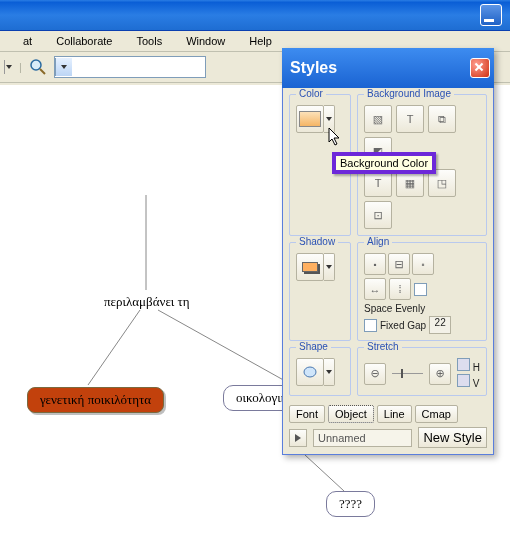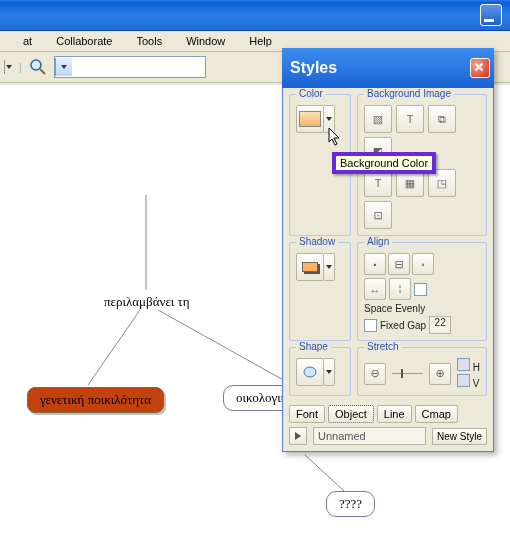--- a/index.html
+++ b/index.html
@@ -185,21 +185,21 @@
   }
   .tab.active{border:1px dotted #555;}
   .preset-row{display:flex;align-items:center;gap:6px;margin-top:4px;}
   .preset-row .play{
     width:16px;height:16px;border:1px solid #b5b2a0;background:linear-gradient(#fdfdfb,#ece8d8);
     display:flex;align-items:center;justify-content:center;
   }
   .preset-row .name {
     flex:1;border:1px solid #b5b2a0;background:#f6f4ea;padding:2px 4px;font-size:11px;color:#555;
   }
-  .newstyle { border:1px solid #b5b2a0;background:linear-gradient(#fdfdfb,#ece8d8);padding:2px 4px;font-size:10px;}
+  .newstyle { border:1px solid #b5b2a0;background:linear-gradient(#fdfdfb,#ece8d8);padding:2px 4px;font-size:13px;}
   .tooltip {
     position:absolute;
     background:#ffffe1;border:4px solid #6d28d9;
     padding:1px 4px;font-size:11px;
     box-shadow:2px 2px 2px rgba(0,0,0,.3);
     white-space:nowrap;
   }
   .cursor {
     position:absolute;width:14px;height:20px;
   }

